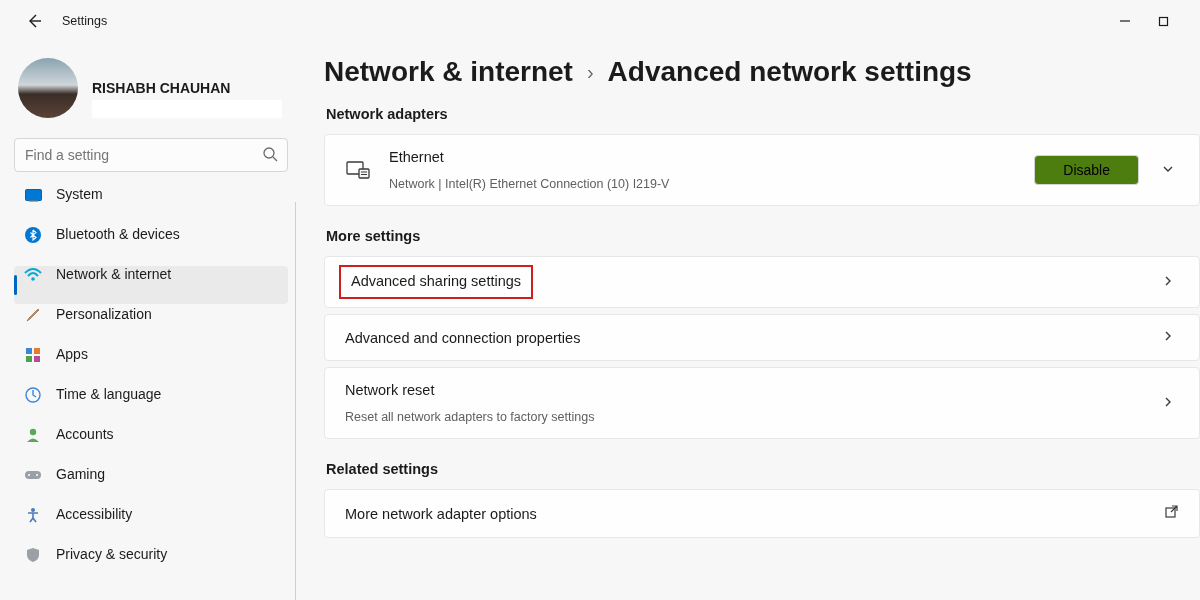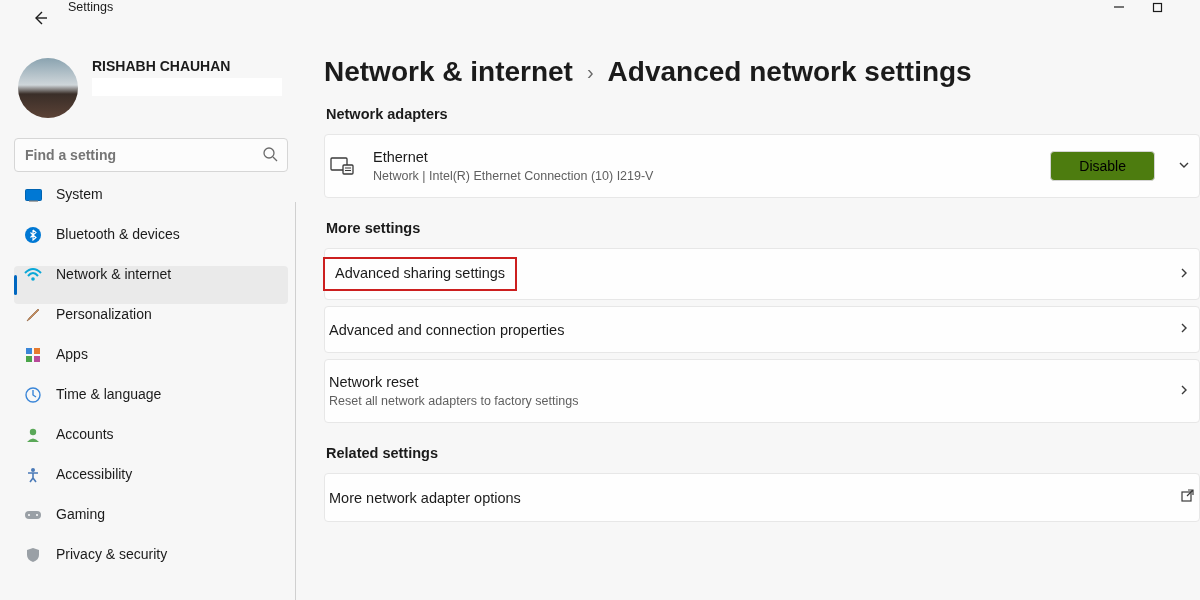--- a/index.html
+++ b/index.html
@@ -1,43 +1,43 @@
 <!DOCTYPE html>
 <html><head>
 <meta charset="utf-8">
 <style>
   * { box-sizing: border-box; margin: 0; padding: 0; font-family: "Segoe UI", sans-serif; }
   body { background: #f7f7f7; width: 1200px; height: 600px; overflow: hidden; color: #1b1b1b; }
-  .titlebar { display: flex; height: 42px; padding: 0 22px; }
+  .titlebar { display: flex; align-items: center; height: 42px; padding: 0 16px; }
   .back-btn { width: 36px; height: 36px; display:flex; align-items:center; justify-content:center; border-radius:4px; }
   .title { font-size: 12.5px; padding-left: 10px; }
   .win-controls { margin-left: auto; display:flex; gap: 24px; padding-right: 14px;}
   .win-controls div { width: 14px; height: 14px; display:flex; align-items:center; justify-content:center;}
   .layout { display:flex; height: calc(600px - 42px); }
   .sidebar { width: 300px; padding: 10px 12px 0 14px; flex-shrink:0; border-right: 0 solid transparent; position:relative;}
   .sidebar-sep { position:absolute; right:4px; top:160px; bottom:0; width:1px; background:#d0d0d0;}
-  .profile { display:flex; align-items:flex-start; gap: 14px; padding: 6px 4px 12px 4px;}
+  .profile { display:flex; align-items:flex-end; gap: 14px; padding: 6px 4px 12px 4px;}
   .avatar { width: 60px; height:60px; border-radius:50%; background: linear-gradient(180deg,#8aa3b0 0%,#cfd6da 45%,#3a2e28 60%,#5b4236 100%); flex-shrink:0;}
   .profile-text .name { font-size:14px; font-weight:600;}
   .profile-text .blank { width:190px; height:18px; background:#fff; margin-top:4px;}
   .search { position:relative; margin: 8px 0 14px 0;}
-  .search input { width:100%; height:34px; border:1px solid #d6d6d6; border-radius:4px; background:#fcfcfc; padding: 0 34px 0 10px; font-size:14px; outline:none;font-weight:bold;}
+  .search input { width:100%; height:34px; border:1px solid #d6d6d6; border-radius:4px; background:#fcfcfc; padding: 0 34px 0 10px; font-size:14px; outline:none;}
   .search .sicon { position:absolute; right:10px; top:8px; color:#6a6a6a;}
   .nav { list-style:none; }
   .nav li { display:flex; align-items:flex-start; gap: 14px; height:38px; padding: 0 10px; border-radius:4px; font-size:14px; cursor:pointer; margin-bottom:2px;}
   .nav li.active { background:#eaeaea; position:relative;}
   .nav li.active::before { content:""; position:absolute; left:0; top:9px; bottom:9px; width:3px; background:#0067c0; border-radius:3px;}
   .nav .nicon { width:18px; height:18px; display:flex; align-items:center; justify-content:center; font-size:15px;}
   .main { flex:1; padding: 14px 0 0 24px; overflow:hidden;}
   .breadcrumb { display:flex; align-items:center; gap: 14px; font-size:28px; font-weight:600; margin-bottom: 18px;}
   .breadcrumb .sep { font-size:20px; font-weight:400; color:#6a6a6a;}
   .section-title { font-size:14.5px; font-weight:600; margin: 6px 0 12px 2px;}
-  .card { background:#fefefe; border:1px solid #e7e7e7; border-radius:4px; padding: 14px 4px; display:flex; align-items:center; gap:18px; margin-bottom:6px;}
+  .card { background:#fefefe; border:1px solid #e7e7e7; border-radius:4px; padding: 14px 20px; display:flex; align-items:center; gap:18px; margin-bottom:6px;}
   .card .maintxt { font-size:14.5px;}
-  .card .subtxt { font-size:12.5px; color:#5f5f5f; margin-top:4px;}
+  .card .subtxt { font-size:12.5px; color:#5f5f5f; margin-top:12px;}
   .card .body { flex:1;}
   .card .pill-btn { border:1px solid #d4d4d4; background:#4d7c0f; border-radius:4px; padding:6px 28px; font-size:14px; cursor:pointer;}
   .card .chev { color:#4a4a4a; font-size:13px; padding:0 4px;}
   .eth-icon svg { display:block;}
   .highlight { border: 2.5px solid #cc1f1f; padding:6px 10px 8px 10px; margin:-6px 0 -6px -6px; display:inline-block;}
   .ext-icon { color:#4a4a4a;}
   .sec2 { margin-top: 22px;}
   a.bc-link { color:inherit; text-decoration:none;}
 </style>
 </head>
@@ -145,36 +145,36 @@
         <span class="nicon">
             <svg width="16" height="16">
               <circle cx="8" cy="5" r="3.2" fill="#5aa858"></circle>
               <path d="M2 15 Q8 8 14 15 Z" fill="#5aa858"></path>
             </svg>
           </span>
         <span>Accounts</span>
       </li>
       <li>
         <span class="nicon">
-            <svg width="16" height="16">
-              <circle cx="8" cy="3" r="2" fill="#4a7ab8"></circle>
-              <path d="M3 6 L13 6 M8 6 V11 M8 11 L5 15 M8 11 L11 15" stroke="#4a7ab8" stroke-width="1.6" fill="none"></path>
-            </svg>
-          </span>
-        <span>Accessibility</span>
-      </li>
-      <li>
-        <span class="nicon">
             <svg width="18" height="12">
               <rect x="1" y="2" width="16" height="8" rx="4" fill="#9aa0a6"></rect>
               <circle cx="5" cy="6" r="1" fill="#fff"></circle>
               <circle cx="13" cy="6" r="1" fill="#fff"></circle>
             </svg>
           </span>
         <span>Gaming</span>
+      </li>
+      <li>
+        <span class="nicon">
+            <svg width="16" height="16">
+              <circle cx="8" cy="3" r="2" fill="#4a7ab8"></circle>
+              <path d="M3 6 L13 6 M8 6 V11 M8 11 L5 15 M8 11 L11 15" stroke="#4a7ab8" stroke-width="1.6" fill="none"></path>
+            </svg>
+          </span>
+        <span>Accessibility</span>
       </li>
       <li>
         <span class="nicon">
             <svg width="14" height="16">
               <path d="M7 1 L13 3 V8 Q13 13 7 15 Q1 13 1 8 V3 Z" fill="#9aa0a6"></path>
             </svg>
           </span>
         <span>Privacy &amp; security</span>
       </li>
     </ul>

